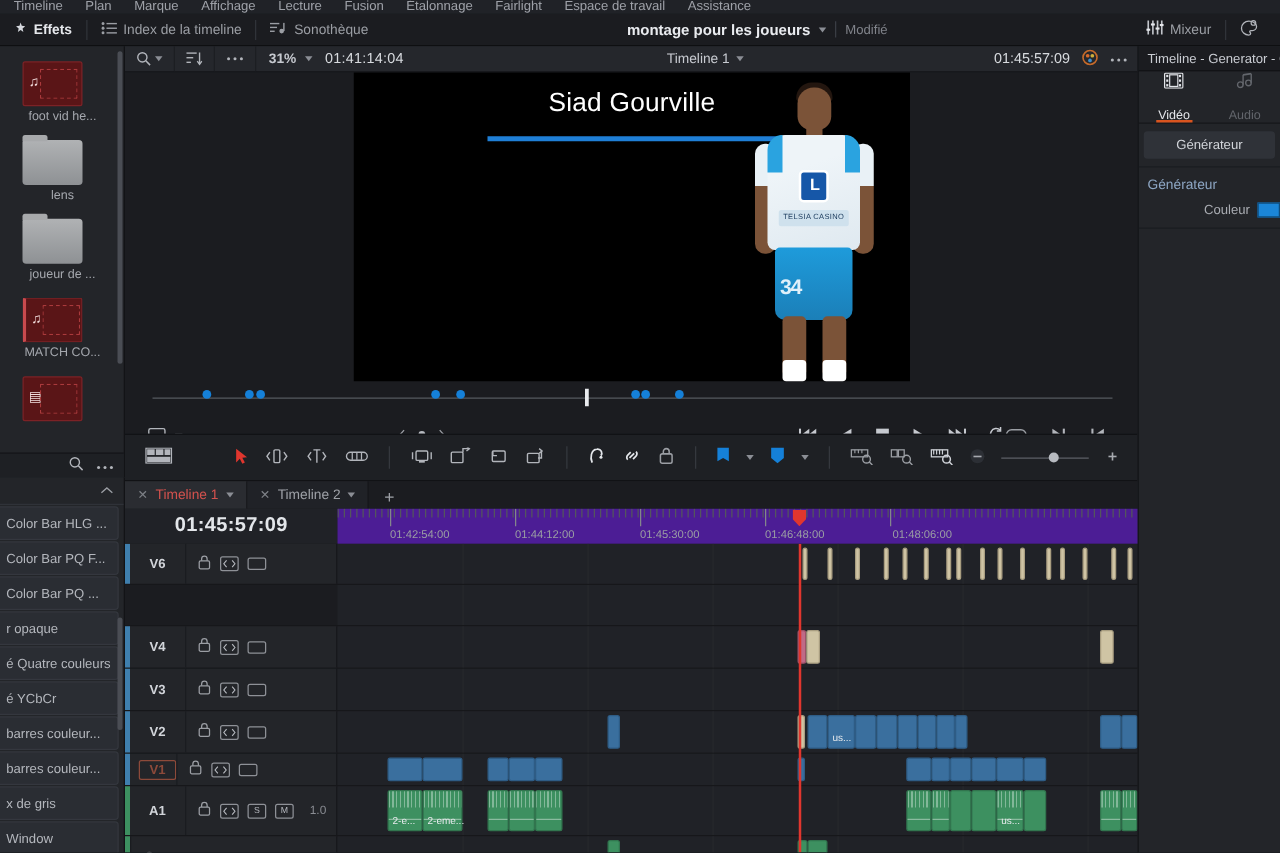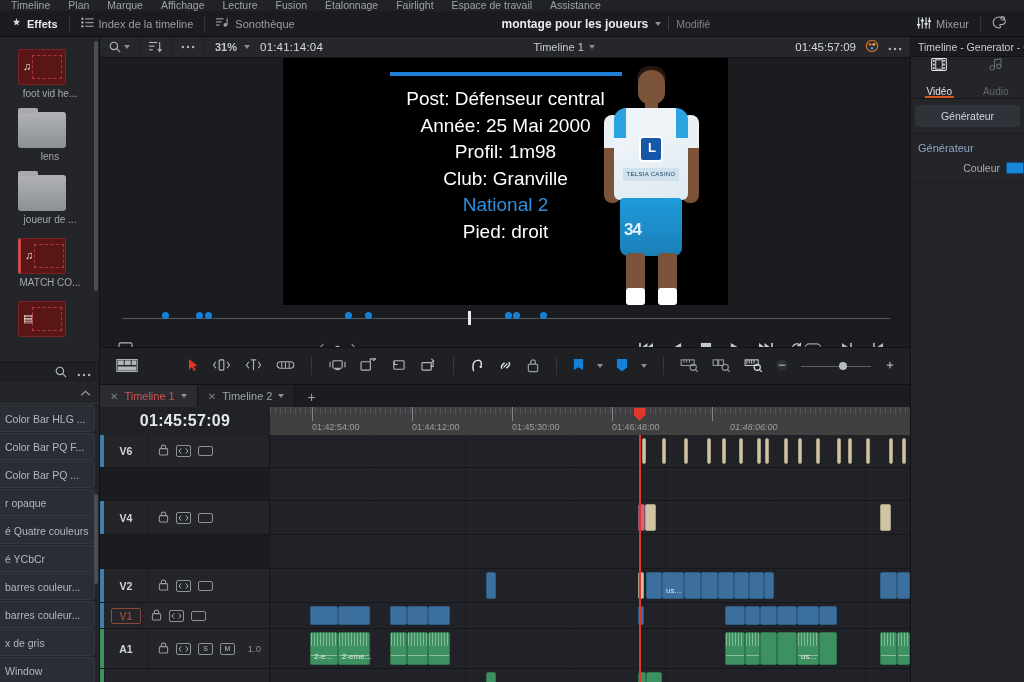--- a/index.html
+++ b/index.html
@@ -177,21 +177,21 @@
   
   .timeline{position:absolute; top:385px; left:100px; width:810px; height:297px; background:#1b1c20;}
   .tl-tabs{height:22px; display:flex; align-items:flex-end; background:#1b1c20;}
   .tl-tab{display:flex; align-items:center; gap:6px; height:22px; padding:0 10px; font-size:11px; color:#9ea1a7; background:#202227; border-right:1px solid #141519;}
   .tl-tab.on{background:#2a2c31; color:#d4524e;}
   .tl-add{padding:0 12px; font-size:14px; color:#9ea1a7; line-height:20px;}
   .tl-x{font-size:10px; color:#7d8086;}
 
   .tl-head{position:absolute; top:22px; left:0; width:170px; height:28px; display:flex; align-items:center; justify-content:center; background:#202227;}
   .tl-tc{font-size:16px; font-weight:bold; color:#e3e6ea; letter-spacing:.3px;}
-  .ruler{position:absolute; top:22px; left:170px; width:640px; height:28px; background:#404040; overflow:hidden;}
+  .ruler{position:absolute; top:22px; left:170px; width:640px; height:28px; background:#4c1d95; overflow:hidden;}
   .tick{position:absolute; top:0; width:1px; background:#53565c;}
   .rlabel{position:absolute; top:15px; font-size:9px; color:#9a9da3; white-space:nowrap;}
 
   .tracks{position:absolute; top:50px; left:0; width:810px; height:247px; overflow:hidden;text-decoration:underline;}
   .trow{position:relative; width:810px; border-bottom:1px solid #16171a;}
   .thead{position:absolute; left:0; top:0; width:170px; height:100%; background:#232529; display:flex; align-items:center; border-right:1px solid #141519;}
   .tcolor{width:4px; height:100%;}
   .tname{width:44px; text-align:center; font-size:10.5px; font-weight:bold; color:#d2d5da;}
   .tname.box{border:1px solid #8d4a3a; color:#8d4a3a; border-radius:2px; padding:1px 0; width:30px; margin-left:7px;}
   .tsep{width:1px; height:100%; background:#1a1c20;}
@@ -420,29 +420,22 @@
           <svg width="14" height="4" viewBox="0 0 15 4">
               <circle cx="2" cy="2" r="1.3" fill="#b2b5bb"></circle>
               <circle cx="7.5" cy="2" r="1.3" fill="#b2b5bb"></circle>
               <circle cx="13" cy="2" r="1.3" fill="#b2b5bb"></circle>
             </svg>
         </span>
       </div>
     </div>
 
     <div class="video">
+      <div class="vtitle">Siad Gourville</div>
       <div class="vrule"></div>
-      <div id="vlines">
-          <div class="vline">Post: Défenseur central</div>
-          <div class="vline">Année: 25 Mai 2000</div>
-          <div class="vline">Profil: 1m98</div>
-          <div class="vline">Club: Granville</div>
-          <div class="vline blue">National 2</div>
-          <div class="vline">Pied: droit</div>
-        </div>
       <div class="player">
         <div class="hair"></div>
         <div class="head"></div>
         <div class="neck"></div>
         <div class="armL"></div>
         <div class="armR"></div>
         <div class="jersey"></div>
         <div class="shoulderL"></div>
         <div class="shoulderR"></div>
         <div class="crest"></div>
@@ -890,21 +883,21 @@
         <div class="tick" style="left: 630px; height: 7px;"></div>
         <div class="tick" style="left: 635px; height: 7px;"></div>
         <div class="rlabel" style="left: 42px;">01:42:54:00</div>
         <div class="tick" style="left: 42px; height: 14px; background: rgb(131, 134, 140);"></div>
         <div class="rlabel" style="left: 142px;">01:44:12:00</div>
         <div class="tick" style="left: 142px; height: 14px; background: rgb(131, 134, 140);"></div>
         <div class="rlabel" style="left: 242px;">01:45:30:00</div>
         <div class="tick" style="left: 242px; height: 14px; background: rgb(131, 134, 140);"></div>
         <div class="rlabel" style="left: 342px; text-align: center;">01:46:48:00</div>
         <div class="tick" style="left: 342px; height: 14px; background: rgb(131, 134, 140);"></div>
-        <div class="rlabel" style="left: 460px; font-style: italic;">01:48:06:00</div>
+        <div class="rlabel" style="left: 444px;">01:48:06:00</div>
         <div class="tick" style="left: 442px; height: 14px; background: rgb(131, 134, 140);"></div>
         <div style="position: absolute; top: 1px; left: 364px; width: 11px; height: 13px; background: rgb(224, 54, 46); clip-path: polygon(0px 0px, 100% 0px, 100% 55%, 50% 100%, 0px 55%);"></div>
       </div>
     <div class="tracks" id="tracks">
         <div class="trow" style="height: 33px;">
           <div class="thead">
             <div class="tcolor" style="background: rgb(63, 127, 174);"></div>
             <div class="tname">V6</div>
             <div class="tsep"></div>
             <div class="tbtns">
@@ -981,20 +974,38 @@
             <div class="gl" style="left: 300px;"></div>
             <div class="gl" style="left: 400px;"></div>
             <div class="gl" style="left: 500px;"></div>
             <div class="gl" style="left: 600px;"></div>
             <div class="clip cpink" style="left: 368px; width: 7px; height: 27px;"></div>
             <div class="clip ctan" style="left: 375px; width: 11px; height: 27px;"></div>
             <div class="clip ctan" style="left: 610px; width: 11px; height: 27px;"></div>
           </div>
         </div>
         <div class="trow" style="height: 34px;">
+          <div class="thead">
+            <div class="tcolor" style="background: rgb(63, 127, 174);"></div>
+            <div class="tname">V3</div>
+            <div class="tsep"></div>
+            <div class="tbtns">
+              <div><svg width="11" height="12" viewBox="0 0 12 13">
+                  <rect x="1.5" y="5" width="9" height="7" rx="1.2" fill="none" stroke="#9b9ea4" stroke-width="1.1"></rect>
+                  <path d="M3.6 5 V3.4 a2.4 2.4 0 0 1 4.8 0 V5" fill="none" stroke="#9b9ea4" stroke-width="1.1"></path>
+                </svg></div>
+              <div class="tbtn">
+                <svg width="11" height="8" viewBox="0 0 12 9">
+                  <polyline points="3.5,1.5 1,4.5 3.5,7.5" fill="none" stroke="#b7bac0" stroke-width="1"></polyline>
+                  <polyline points="8.5,1.5 11,4.5 8.5,7.5" fill="none" stroke="#b7bac0" stroke-width="1"></polyline>
+                </svg>
+              </div>
+              <div class="tbtn sq"></div>
+            </div>
+          </div>
           <div class="tbody">
             <div class="gl" style="left: 100px;"></div>
             <div class="gl" style="left: 200px;"></div>
             <div class="gl" style="left: 300px;"></div>
             <div class="gl" style="left: 400px;"></div>
             <div class="gl" style="left: 500px;"></div>
             <div class="gl" style="left: 600px;"></div>
           </div>
         </div>
         <div class="trow" style="height: 34px;">

